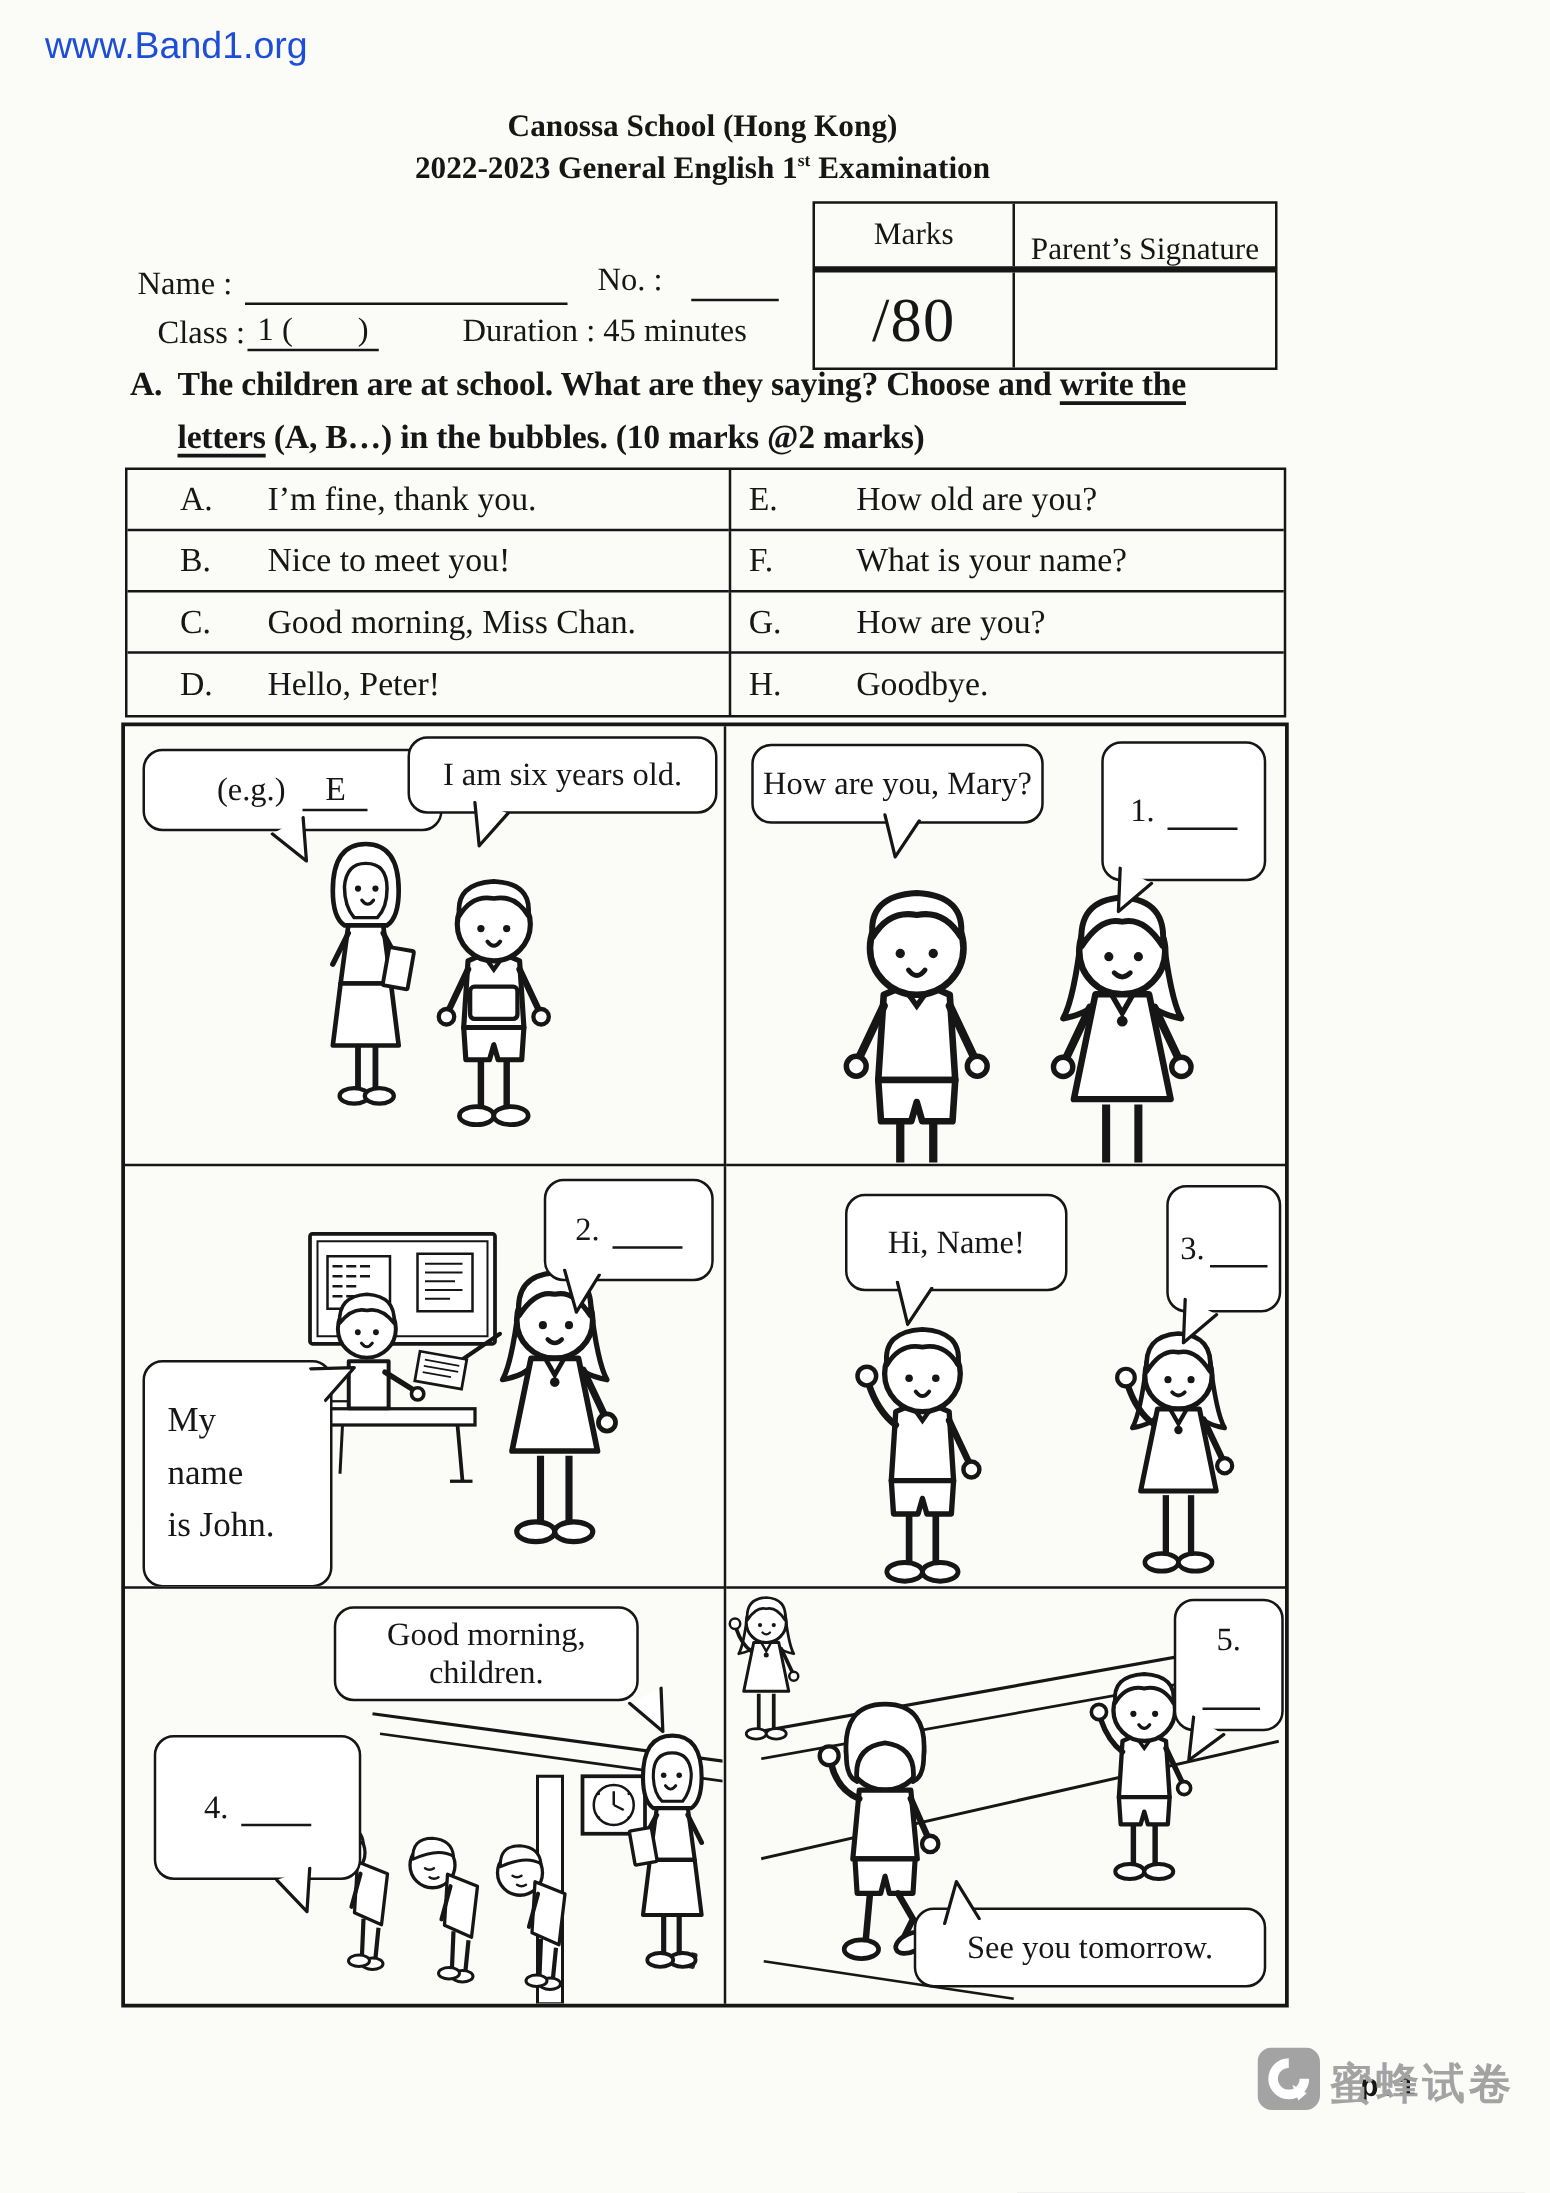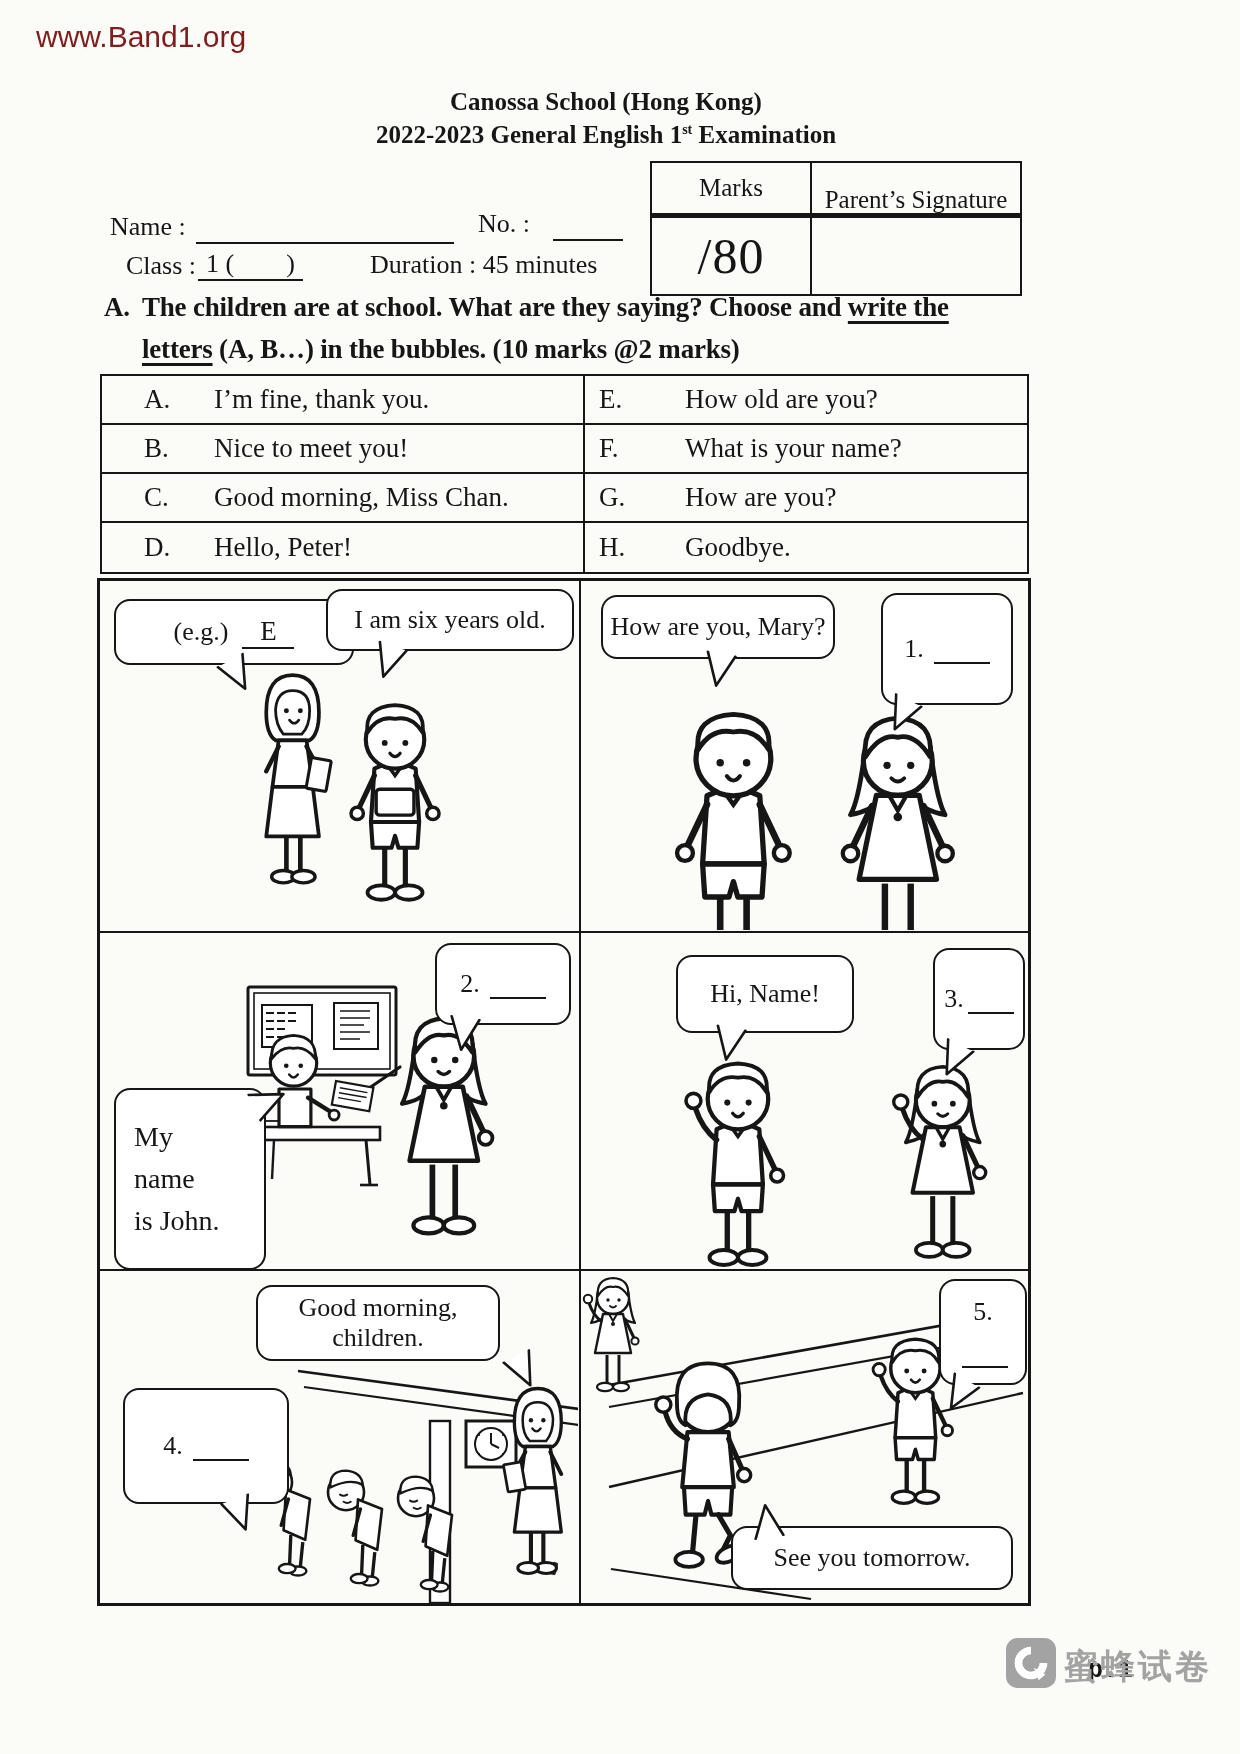--- a/index.html
+++ b/index.html
@@ -1,20 +1,20 @@
 <!DOCTYPE html>
 <html><head>
 <meta charset="utf-8">
 <style>
   html,body{margin:0;padding:0;background:#e8e8e8;}
   .page{position:relative;width:1240px;height:1754px;background:#fbfbf8;overflow:hidden;
         font-family:"Liberation Serif",serif;color:#161616;}
   .abs{position:absolute;}
-  .site{font-family:"Liberation Sans",sans-serif;font-size:30px;color:#7f1d1d;}
-  .title{left:0;width:1124px;text-align:center;font-weight:bold;font-size:25px;margin-left:44px;}
+  .site{font-family:"Liberation Sans",sans-serif;font-size:30px;color:#1d4ed8;}
+  .title{left:0;width:1124px;text-align:center;font-weight:bold;font-size:25px;}
   .title sup{font-size:14px;}
   
   .marks-box{left:650px;top:161px;width:368px;border:2.8px solid #161616;background:transparent;}
   .mb-row{display:flex;}
   .mb-h{height:50px;border-bottom:5px solid #161616;}
   .mb-b{height:76px;}
   .mb-c1{width:158px;border-right:2.6px solid #161616;display:flex;align-items:center;justify-content:center;font-size:25px;}
   .mb-c2{flex:1;display:flex;align-items:center;justify-content:center;font-size:25px;margin-top:24px;}
   .mb-score{width:158px;border-right:2.6px solid #161616;display:flex;align-items:center;justify-content:center;
             font-size:50px;letter-spacing:1px;}
@@ -49,21 +49,21 @@
   .b-eg{left:14px;top:18px;width:240px;height:66px;}
   .b-six{left:226px;top:8px;width:248px;height:62px;}
   .b-how{left:20px;top:14px;width:234px;height:64px;}
   .b-one{left:300px;top:12px;width:132px;height:112px;}
   .b-two{left:335px;top:10px;width:136px;height:82px;}
   .b-john{left:14px;top:155px;width:152px;height:182px;flex-direction:column;align-items:flex-start;
           justify-content:center;padding-left:18px;font-size:28px;line-height:1.5;text-align:left;}
   .b-hi{left:95px;top:22px;width:178px;height:78px;}
   .b-three{left:352px;top:15px;width:92px;height:102px;flex-wrap:wrap;padding:10px 8px;}
   .b-three .ans-line{width:46px;margin-left:4px;}
-  .b-gm{left:156px;top:14px;width:244px;height:76px;}
+  .b-gm{left:167px;top:14px;width:244px;height:76px;}
   .b-four{left:23px;top:117px;width:166px;height:116px;}
   .b-five{left:358px;top:8px;width:88px;height:106px;flex-wrap:wrap;padding:10px 8px;}
   .b-five .ans-line{width:46px;margin-left:4px;}
   .b-see{left:150px;top:255px;width:282px;height:64px;}
   
   .pageno{font-family:"Liberation Mono",monospace;font-weight:bold;font-size:25px;}
   .brand{font-family:"Liberation Sans",sans-serif;font-weight:bold;font-size:34px;color:#a3a3a3;letter-spacing:3px;}
   .speck{width:6px;height:13px;background:#2a2a2a;transform:rotate(14deg);border-radius:2px;}
 </style>
 </head>

